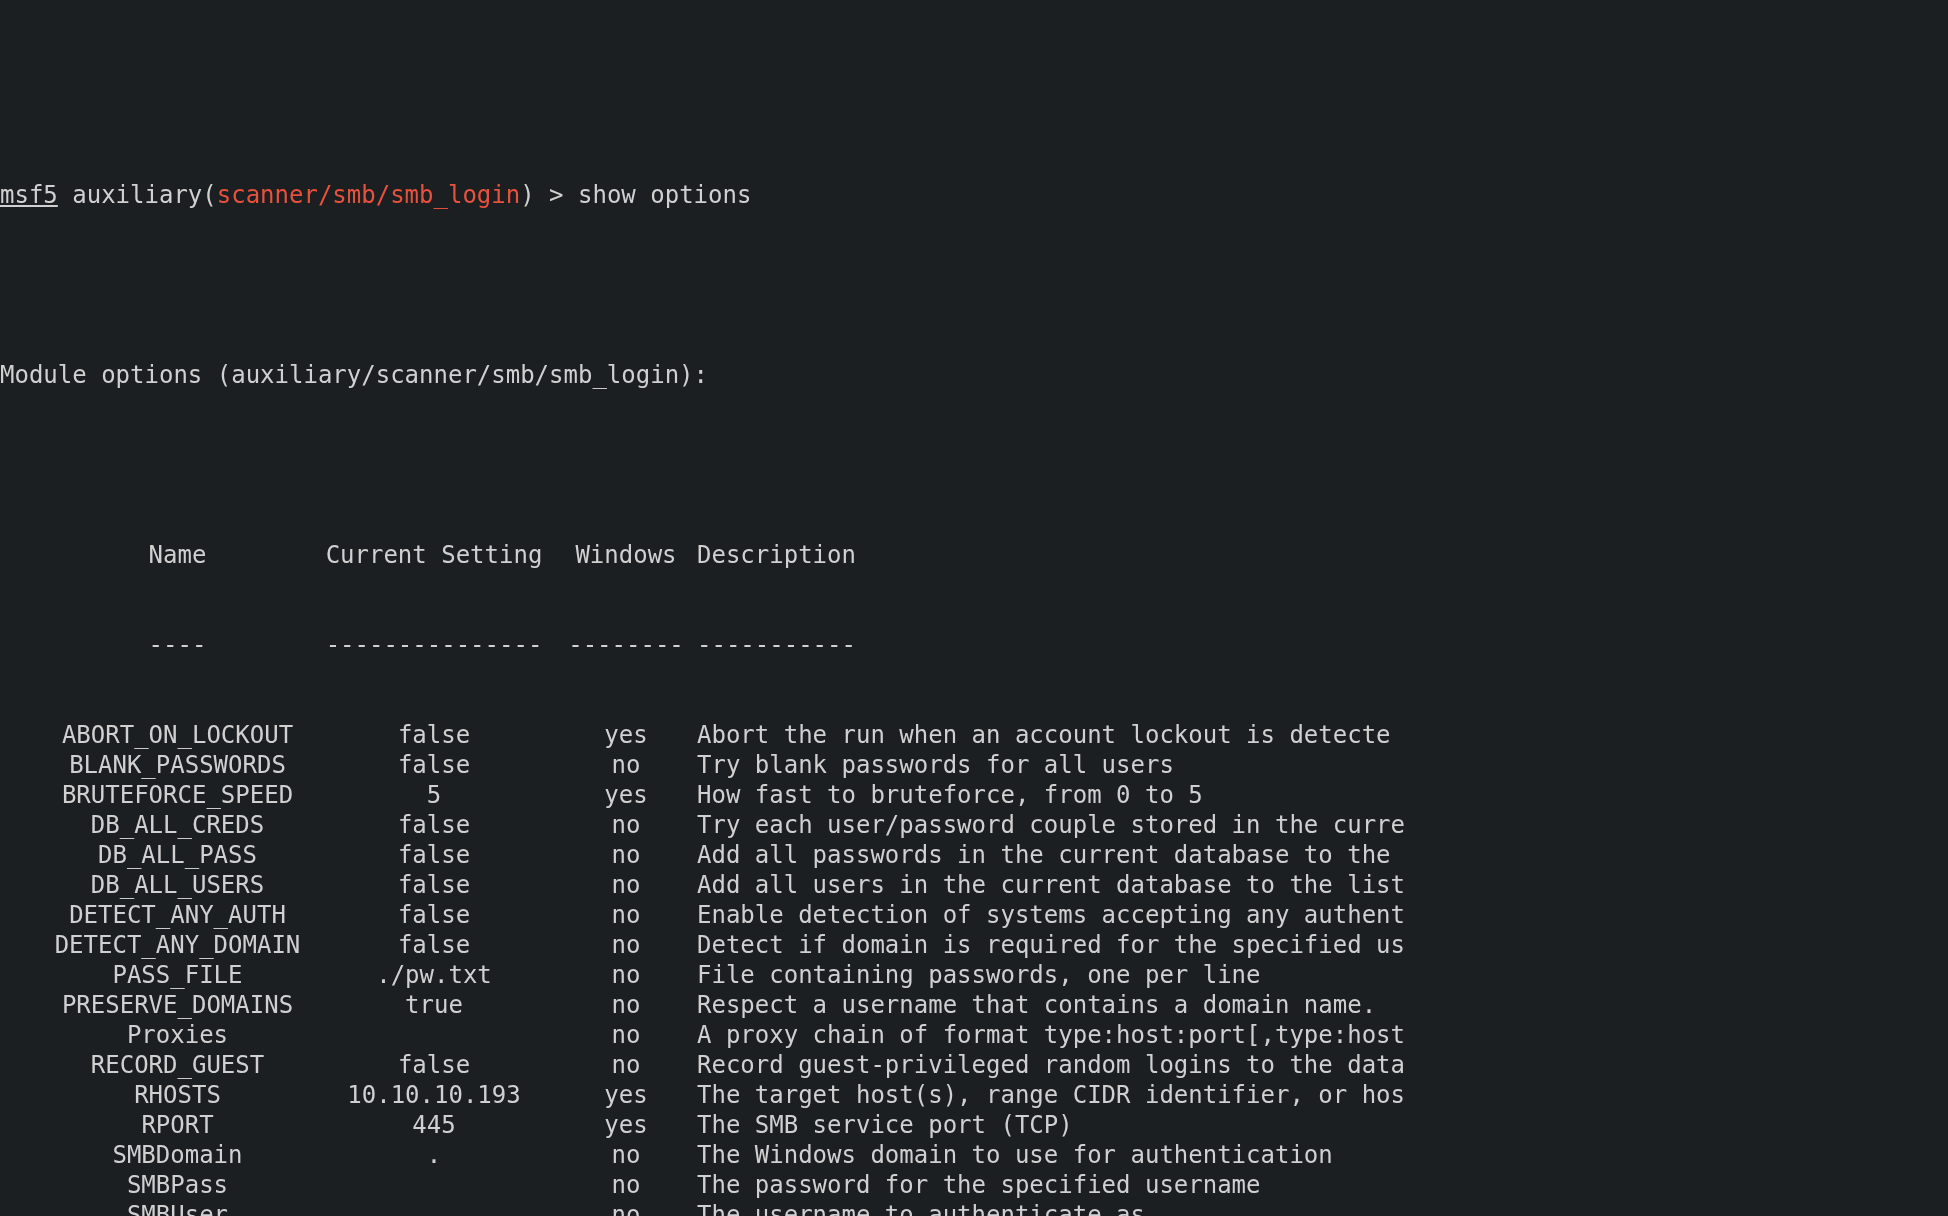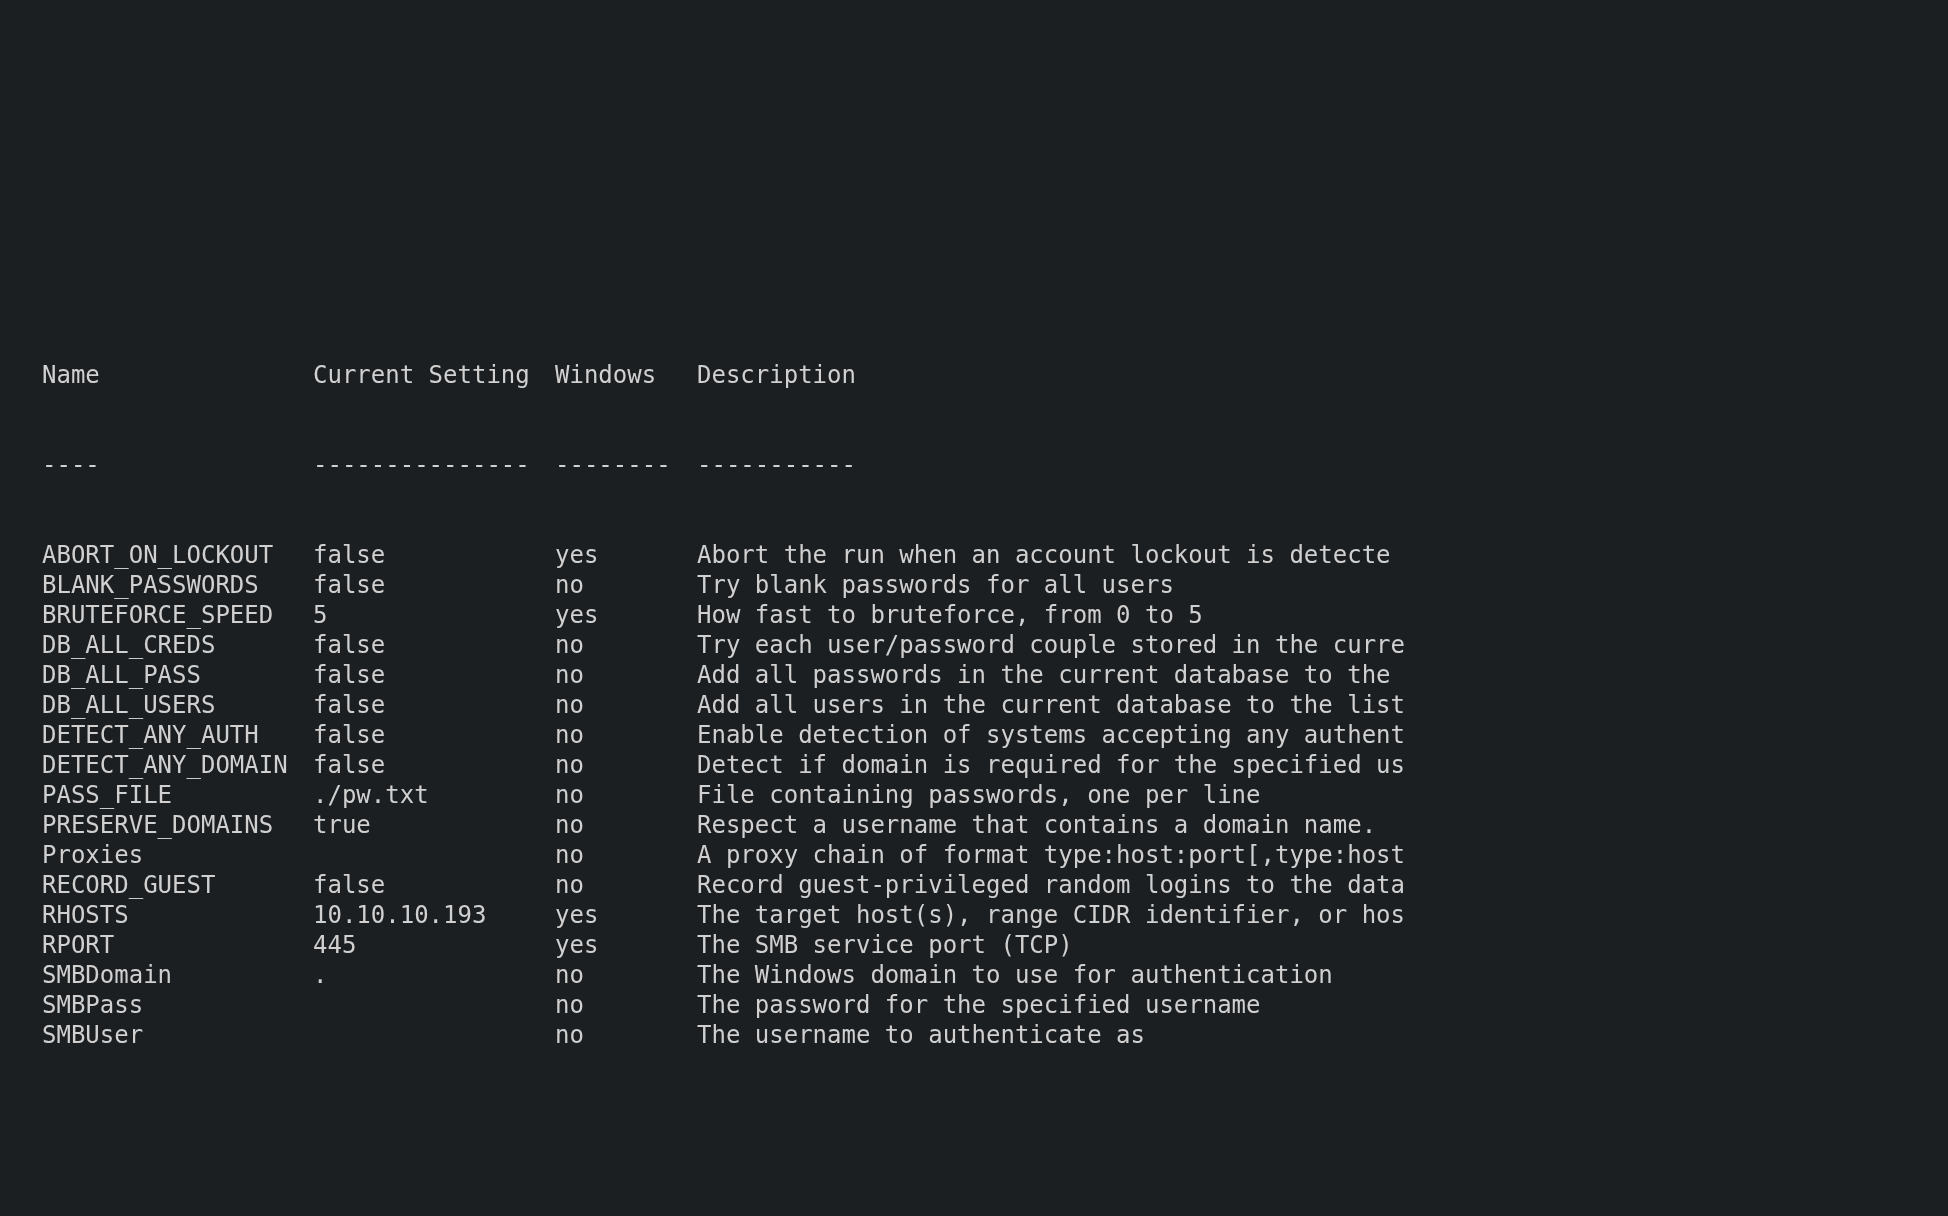--- a/index.html
+++ b/index.html
@@ -20,20 +20,21 @@
       display: block;
     }
     .underline {
       text-decoration: underline;
     }
     .module-path {
       color: #e8513c;
     }
     .option-row {
       display: flex;
+      text-align: center;
     }
     .col-pad {
       display: inline-block;
       width: 42px;
     }
     .col-name {
       display: inline-block;
       width: 271px;
       overflow: hidden;
     }
@@ -57,21 +58,23 @@
     .spacer-sm {
       height: 30px;
     }
   </style>
 </head>
 <body>
 
 
 
 <div class="terminal">
+  <div class="prompt-line"><span class="underline">msf5</span><span> auxiliary(</span><span class="module-path">scanner/smb/smb_login</span><span>) &gt; </span><span>show options</span></div>
   <div class="spacer"></div>
+  <div>Module options (auxiliary/scanner/smb/smb_login):</div>
   <div class="spacer-sm"></div>
   <div class="option-row"><span class="col-pad"></span><span class="col-name">Name</span><span class="col-setting">Current Setting</span><span class="col-required">Windows</span><span class="col-desc">Description</span></div>
   <div class="option-row"><span class="col-pad"></span><span class="col-name">----</span><span class="col-setting">---------------</span><span class="col-required">--------</span><span class="col-desc">-----------</span></div>
   <div id="options-body"><div class="option-row"><span class="col-pad"></span><span class="col-name">ABORT_ON_LOCKOUT</span><span class="col-setting">false</span><span class="col-required">yes</span><span class="col-desc">Abort the run when an account lockout is detecte</span></div><div class="option-row"><span class="col-pad"></span><span class="col-name">BLANK_PASSWORDS</span><span class="col-setting">false</span><span class="col-required">no</span><span class="col-desc">Try blank passwords for all users</span></div><div class="option-row"><span class="col-pad"></span><span class="col-name">BRUTEFORCE_SPEED</span><span class="col-setting">5</span><span class="col-required">yes</span><span class="col-desc">How fast to bruteforce, from 0 to 5</span></div><div class="option-row"><span class="col-pad"></span><span class="col-name">DB_ALL_CREDS</span><span class="col-setting">false</span><span class="col-required">no</span><span class="col-desc">Try each user/password couple stored in the curre</span></div><div class="option-row"><span class="col-pad"></span><span class="col-name">DB_ALL_PASS</span><span class="col-setting">false</span><span class="col-required">no</span><span class="col-desc">Add all passwords in the current database to the</span></div><div class="option-row"><span class="col-pad"></span><span class="col-name">DB_ALL_USERS</span><span class="col-setting">false</span><span class="col-required">no</span><span class="col-desc">Add all users in the current database to the list</span></div><div class="option-row"><span class="col-pad"></span><span class="col-name">DETECT_ANY_AUTH</span><span class="col-setting">false</span><span class="col-required">no</span><span class="col-desc">Enable detection of systems accepting any authent</span></div><div class="option-row"><span class="col-pad"></span><span class="col-name">DETECT_ANY_DOMAIN</span><span class="col-setting">false</span><span class="col-required">no</span><span class="col-desc">Detect if domain is required for the specified us</span></div><div class="option-row"><span class="col-pad"></span><span class="col-name">PASS_FILE</span><span class="col-setting">./pw.txt</span><span class="col-required">no</span><span class="col-desc">File containing passwords, one per line</span></div><div class="option-row"><span class="col-pad"></span><span class="col-name">PRESERVE_DOMAINS</span><span class="col-setting">true</span><span class="col-required">no</span><span class="col-desc">Respect a username that contains a domain name.</span></div><div class="option-row"><span class="col-pad"></span><span class="col-name">Proxies</span><span class="col-setting"></span><span class="col-required">no</span><span class="col-desc">A proxy chain of format type:host:port[,type:host</span></div><div class="option-row"><span class="col-pad"></span><span class="col-name">RECORD_GUEST</span><span class="col-setting">false</span><span class="col-required">no</span><span class="col-desc">Record guest-privileged random logins to the data</span></div><div class="option-row"><span class="col-pad"></span><span class="col-name">RHOSTS</span><span class="col-setting">10.10.10.193</span><span class="col-required">yes</span><span class="col-desc">The target host(s), range CIDR identifier, or hos</span></div><div class="option-row"><span class="col-pad"></span><span class="col-name">RPORT</span><span class="col-setting">445</span><span class="col-required">yes</span><span class="col-desc">The SMB service port (TCP)</span></div><div class="option-row"><span class="col-pad"></span><span class="col-name">SMBDomain</span><span class="col-setting">.</span><span class="col-required">no</span><span class="col-desc">The Windows domain to use for authentication</span></div><div class="option-row"><span class="col-pad"></span><span class="col-name">SMBPass</span><span class="col-setting"></span><span class="col-required">no</span><span class="col-desc">The password for the specified username</span></div><div class="option-row"><span class="col-pad"></span><span class="col-name">SMBUser</span><span class="col-setting"></span><span class="col-required">no</span><span class="col-desc">The username to authenticate as</span></div></div>
 </div>
 
 
 
 
 </body></html>

